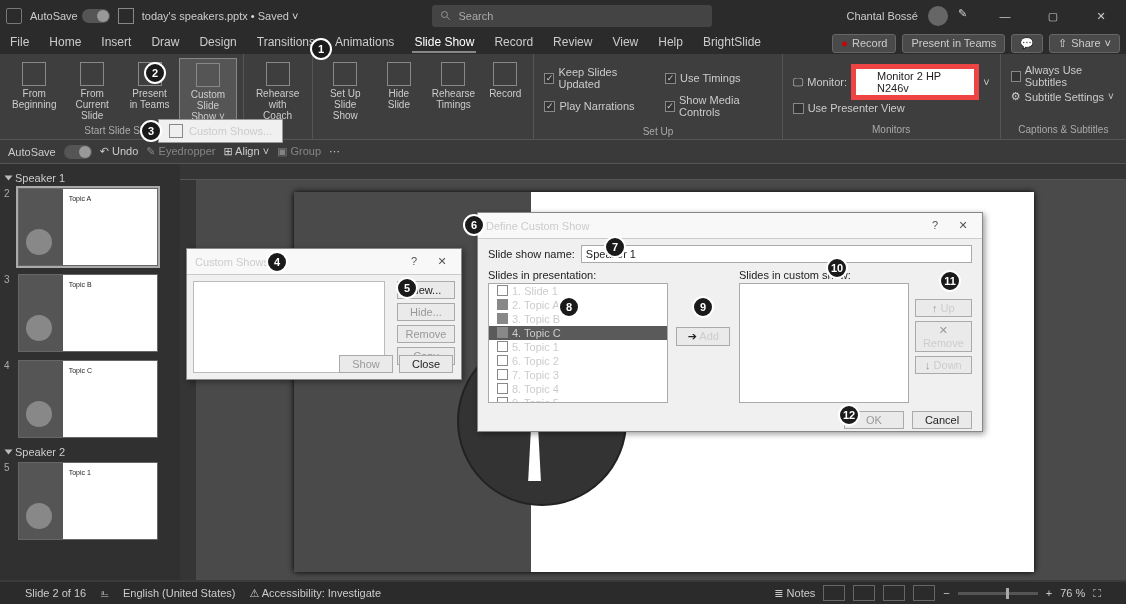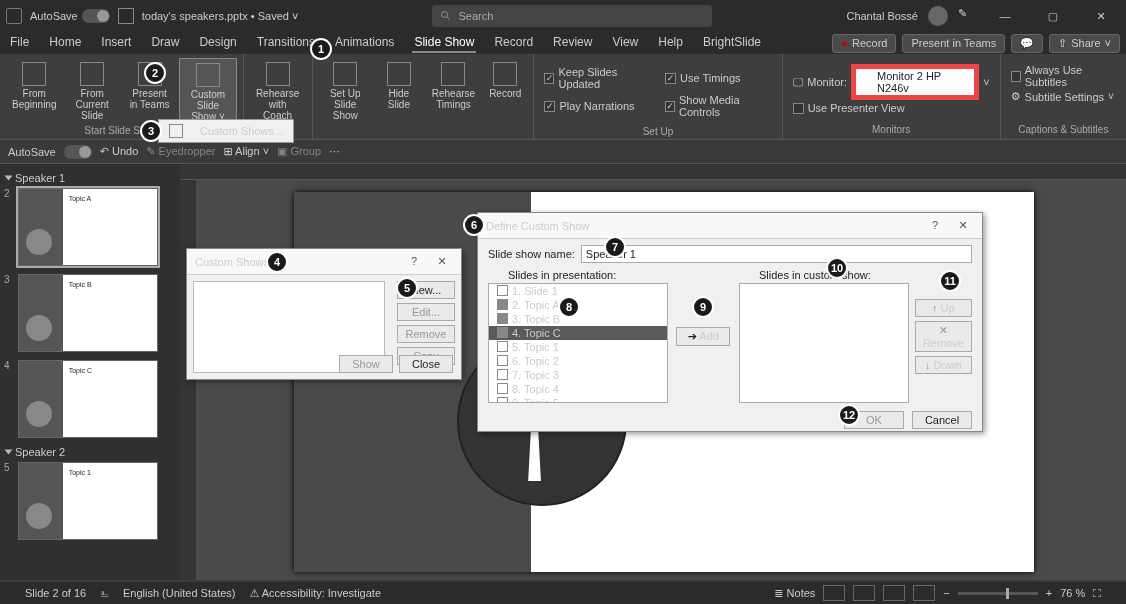--- a/index.html
+++ b/index.html
@@ -34,21 +34,21 @@
 .rbtn span{font-size:10px;line-height:11px;max-width:50px;}
 .rbtn.active{background:#555;border:1px solid #888;}
 .group-label{font-size:10px;color:#aaa;margin-top:auto;}
 .chk{display:flex;align-items:center;gap:4px;font-size:10px;margin:2px 0;}
 .chk .box{width:11px;height:11px;border:1px solid #888;background:#333;display:inline-flex;align-items:center;justify-content:center;font-size:9px;}
 
 
 .qat{height:24px;background:#3a3a3a;display:flex;align-items:center;padding:0 8px;gap:8px;border-bottom:1px solid #555;position:relative;}
 
 
-.ribbon-popup{position:absolute;left:158px;top:119px;background:#f0f0f0;border:1px solid #999;padding:4px 10px;color:#222;font-size:11px;display:flex;align-items:center;gap:17px;z-index:40;}
+.ribbon-popup{position:absolute;left:158px;top:119px;background:#f0f0f0;border:1px solid #999;padding:4px 10px;color:#222;font-size:11px;display:flex;align-items:center;gap:6px;z-index:40;}
 .ribbon-popup .pop-ico{width:14px;height:14px;border:1px solid #888;}
 
 
 .main{display:flex;height:416px;}
 .panel{width:180px;background:#303030;overflow:hidden;padding:4px;}
 .sect-head{display:flex;align-items:center;gap:4px;margin:4px 2px;font-size:11px;}
 .chev{width:0;height:0;border-top:4px solid transparent;border-bottom:4px solid transparent;border-left:5px solid #bbb;transform:rotate(90deg);}
 .thumb-wrap{display:flex;gap:4px;margin-bottom:8px;}
 .thumb-num{width:10px;font-size:10px;color:#aaa;}
 .thumb{width:140px;height:78px;background:#fff;border:1px solid #666;position:relative;}
@@ -79,21 +79,21 @@
 .dbtn{background:#eaeaea;border:1px solid #aaa;color:#222;font-size:11px;padding:2px 4px;text-align:center;cursor:pointer;}
 .dbtn.dis{color:#999;}
 
 
 .dlg2{left:477px;top:212px;width:506px;height:220px;z-index:60;}
 .dlg2 .body{padding:6px 10px;color:#222;}
 .dlg2 .row-name{display:flex;align-items:center;gap:6px;margin-bottom:6px;}
 .dlg2 .row-name input{flex:1;border:1px solid #aaa;padding:2px 4px;font-size:11px;color:#222;background:#fff;}
 .dlg2 .cols{display:flex;gap:6px;}
 .dlg2 .col{display:flex;flex-direction:column;}
-.dlg2 .col-label{font-size:11px;color:#222;margin-bottom:2px;margin-left:20px;}
+.dlg2 .col-label{font-size:11px;color:#222;margin-bottom:2px;}
 .dlg2 .listbox{border:1px solid #aaa;background:#fff;height:120px;overflow:auto;}
 .dlg2 .listbox .item{display:flex;align-items:flex-start;gap:4px;padding:1px 8px;color:#222;}
 .dlg2 .listbox .item.sel{background:#5a5a5a;color:#fff;}
 .dlg2 .listbox .cb{width:11px;height:11px;border:1px solid #888;background:#fff;display:inline-block;}
 .dlg2 .listbox .cb.ck{background:#888;}
 .dlg2 .midbtn{align-self:center;}
 .dlg2 .rightbtns{width:58px;display:flex;flex-direction:column;gap:4px;justify-content:center;}
 .dlg2 .foot{display:flex;justify-content:flex-end;gap:8px;margin-top:8px;}
 
 
@@ -339,21 +339,21 @@
       <span>Custom Shows</span>
     <div class="tb-r">
         <div class="tb-btn">?</div>
         <div class="tb-btn">✕</div>
       </div>
   </div>
   <div class="body">
     <div class="list"></div>
     <div class="btncol">
       <div class="dbtn">New...</div>
-      <div class="dbtn dis">Edit...</div>
+      <div class="dbtn dis">Hide...</div>
       <div class="dbtn dis">Remove</div>
       <div class="dbtn dis">Copy</div>
     </div>
   </div>
   <div style="position:absolute;bottom:6px;right:8px;display:flex;gap:6px;">
     <div class="dbtn dis" style="width:54px;">Show</div>
     <div class="dbtn" style="width:54px;">Close</div>
   </div>
 </div>
 

